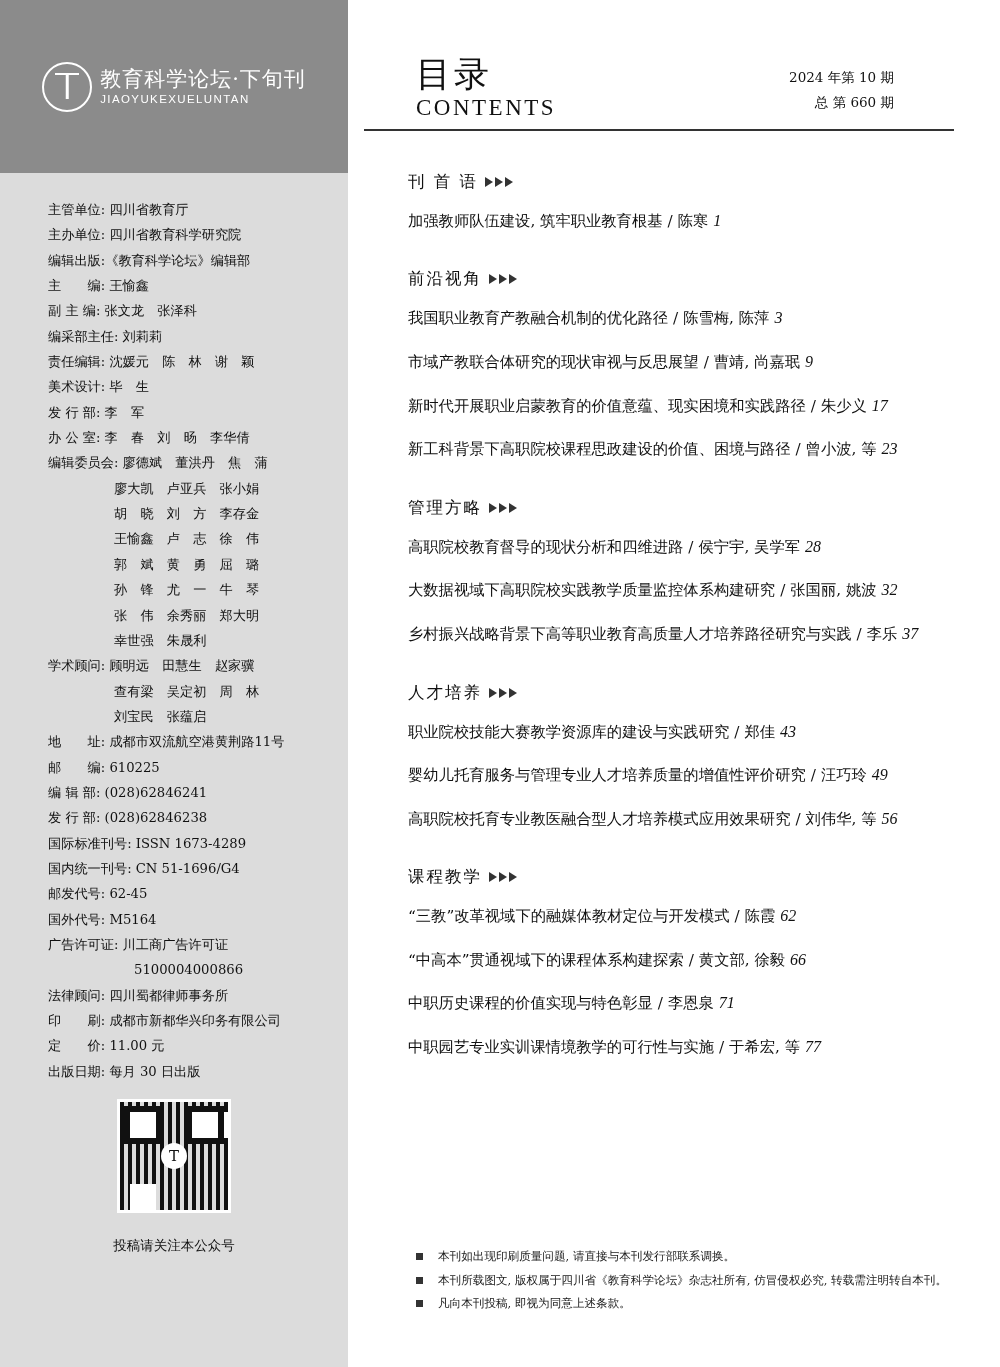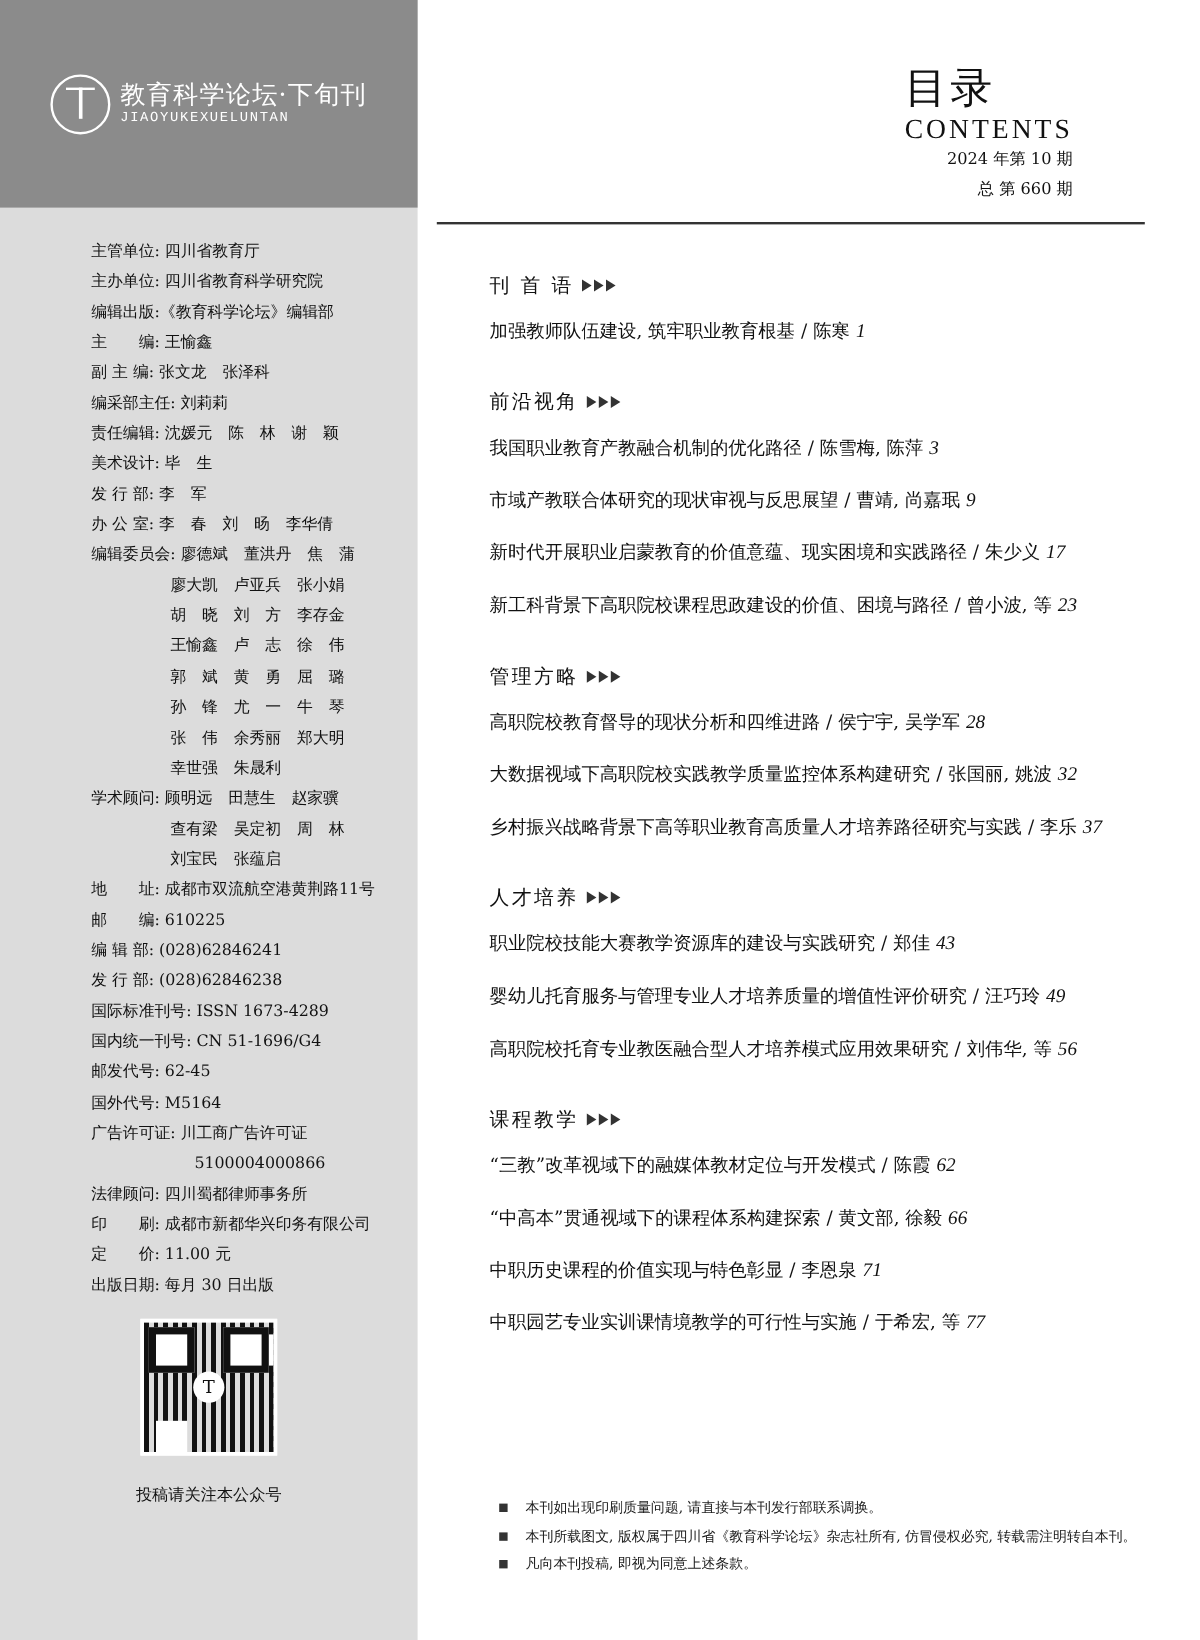--- a/index.html
+++ b/index.html
@@ -75,26 +75,26 @@
   }
   .logo-cn {
     font-size: 21px;
     letter-spacing: 1px;
     font-family: "DejaVu Serif", serif;
     white-space: nowrap;
   }
   .logo-en {
     font-size: 11.5px;
     letter-spacing: 1.4px;
-    font-family: Liberation Mono, monospace;
+    font-family: Liberation Sans, sans-serif;
     margin-top: 3px;
     white-space: nowrap;
   }
   .imprint {
-    padding: 24px 0 0 76px;
+    padding: 24px 0 0 48px;
     font-size: 13.2px;
     line-height: 1.92;
     color: #111;
     font-family: "DejaVu Serif", serif;
   }
   .imprint .row {
     white-space: nowrap;
   }
   .imprint .indent {
     padding-left: 66px;
@@ -159,21 +159,20 @@
   }
   .toc-header {
     display: flex;
     align-items: flex-end;
     justify-content: space-between;
     padding: 56px 60px 0 52px;
     border-bottom: 2.5px solid #333;
     padding-bottom: 8px;
     margin-right: 46px;
     margin-left: 16px;
-    flex-direction: column;
   }
   .toc-title-cn {
     font-size: 35px;
     font-family: "DejaVu Serif", serif;
     letter-spacing: 3px;
     line-height: 1.05;
     color: #111;
   }
   .toc-title-en {
     font-size: 23px;

